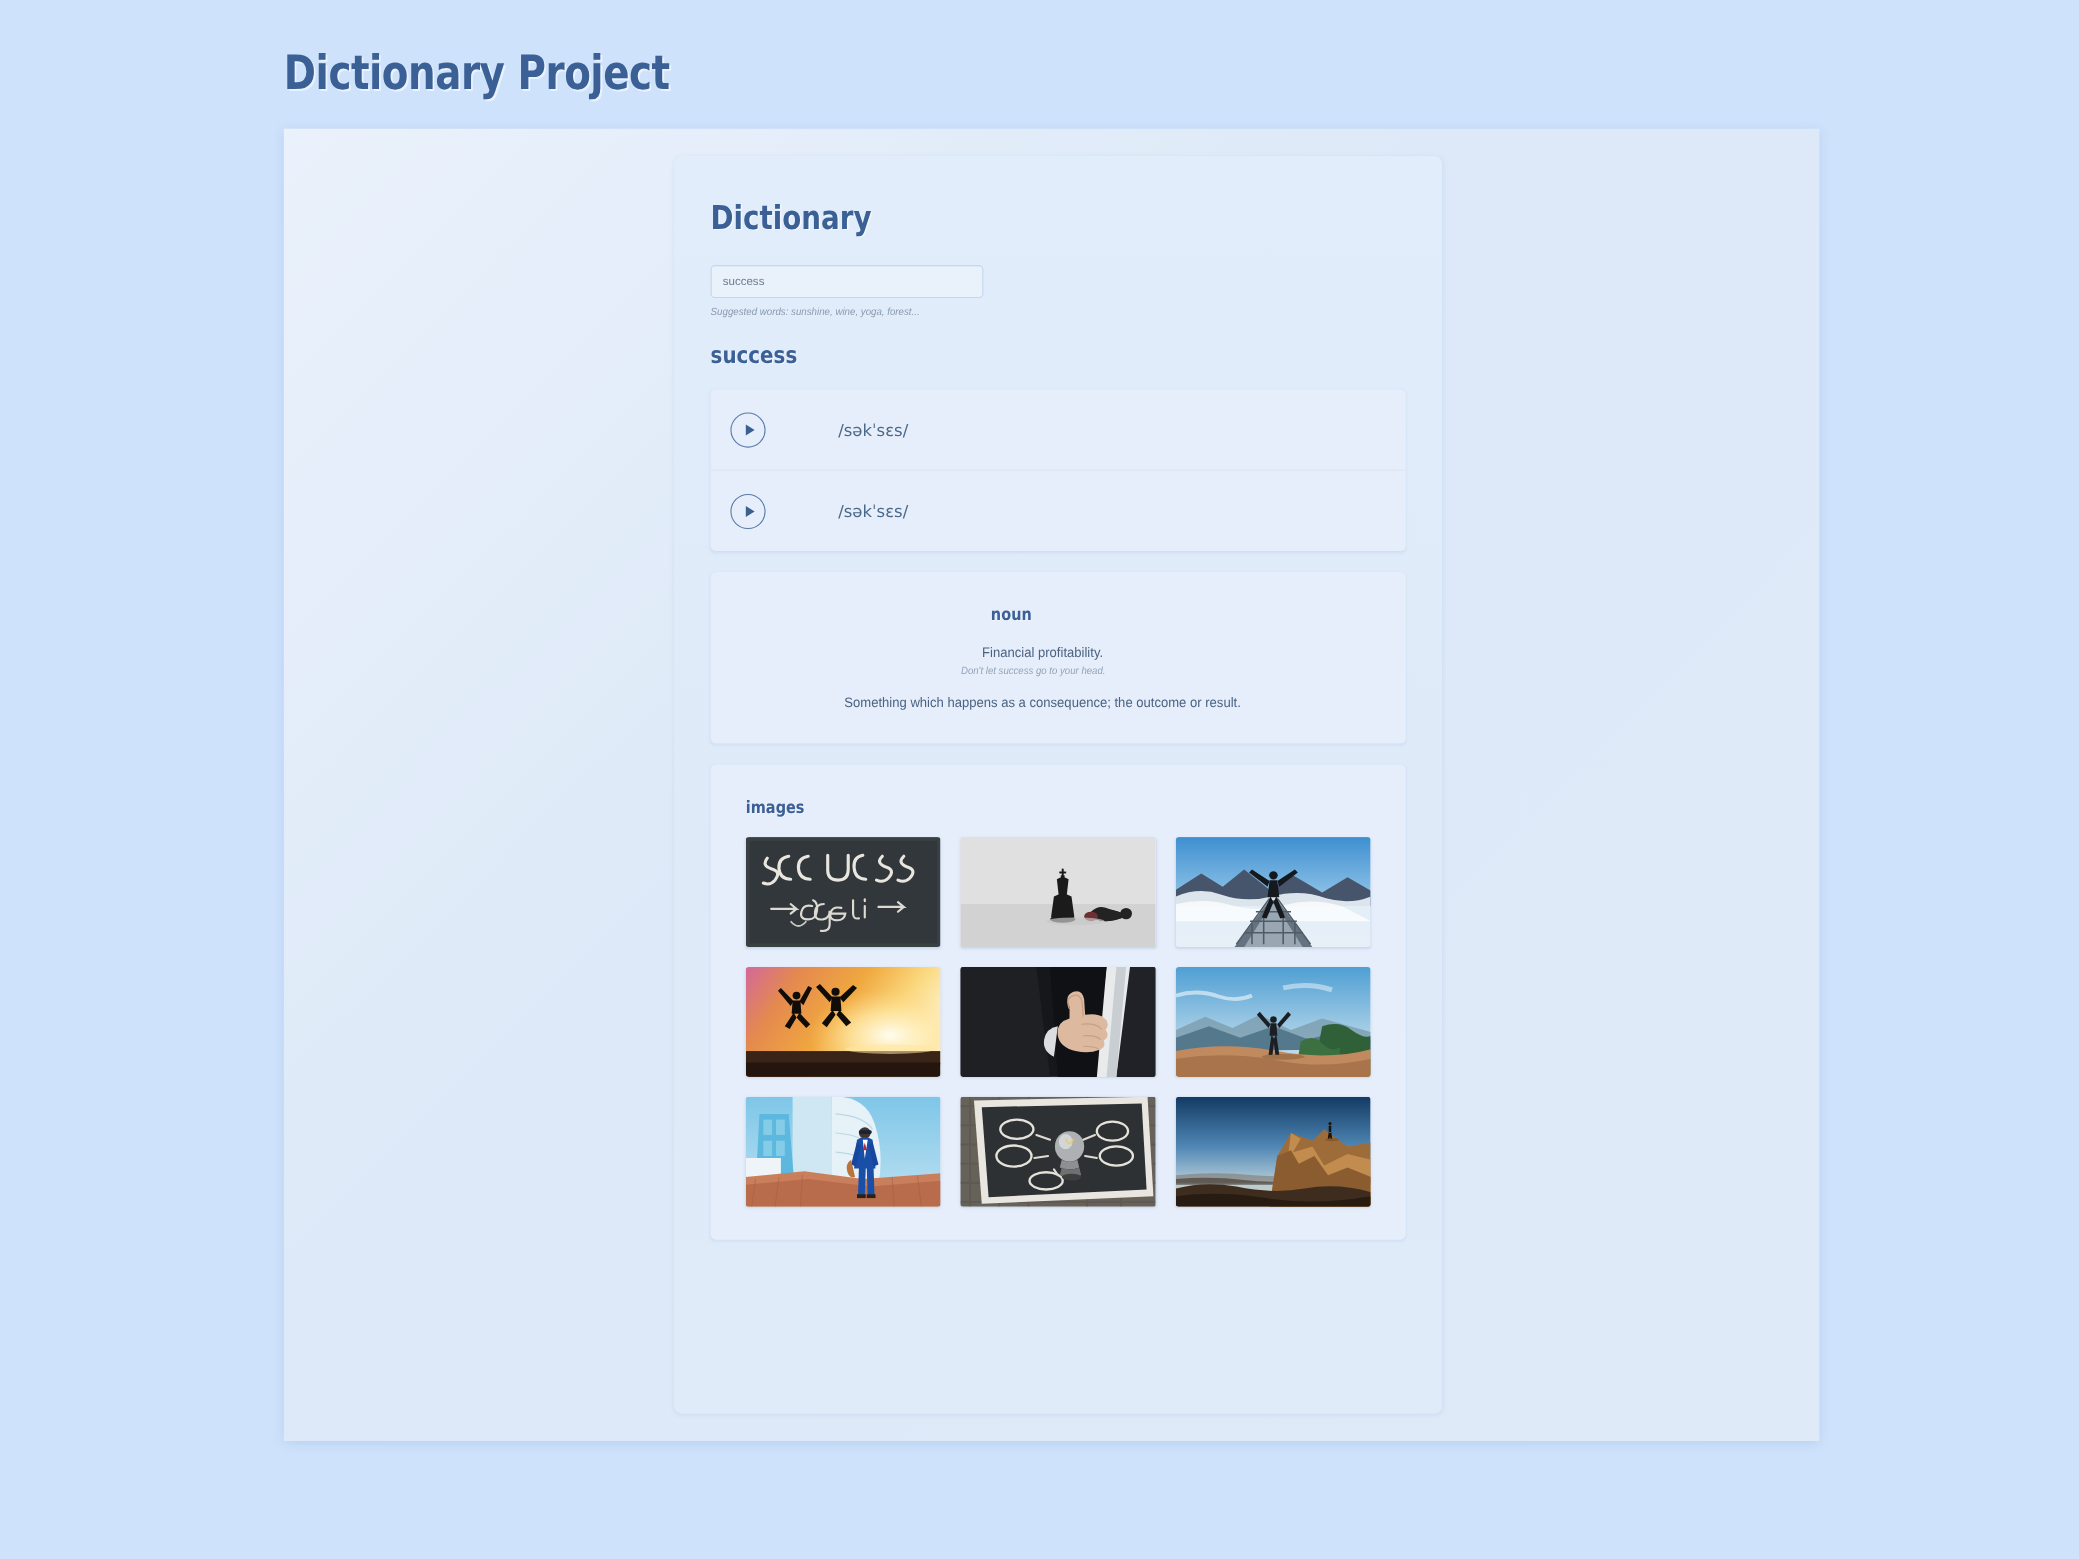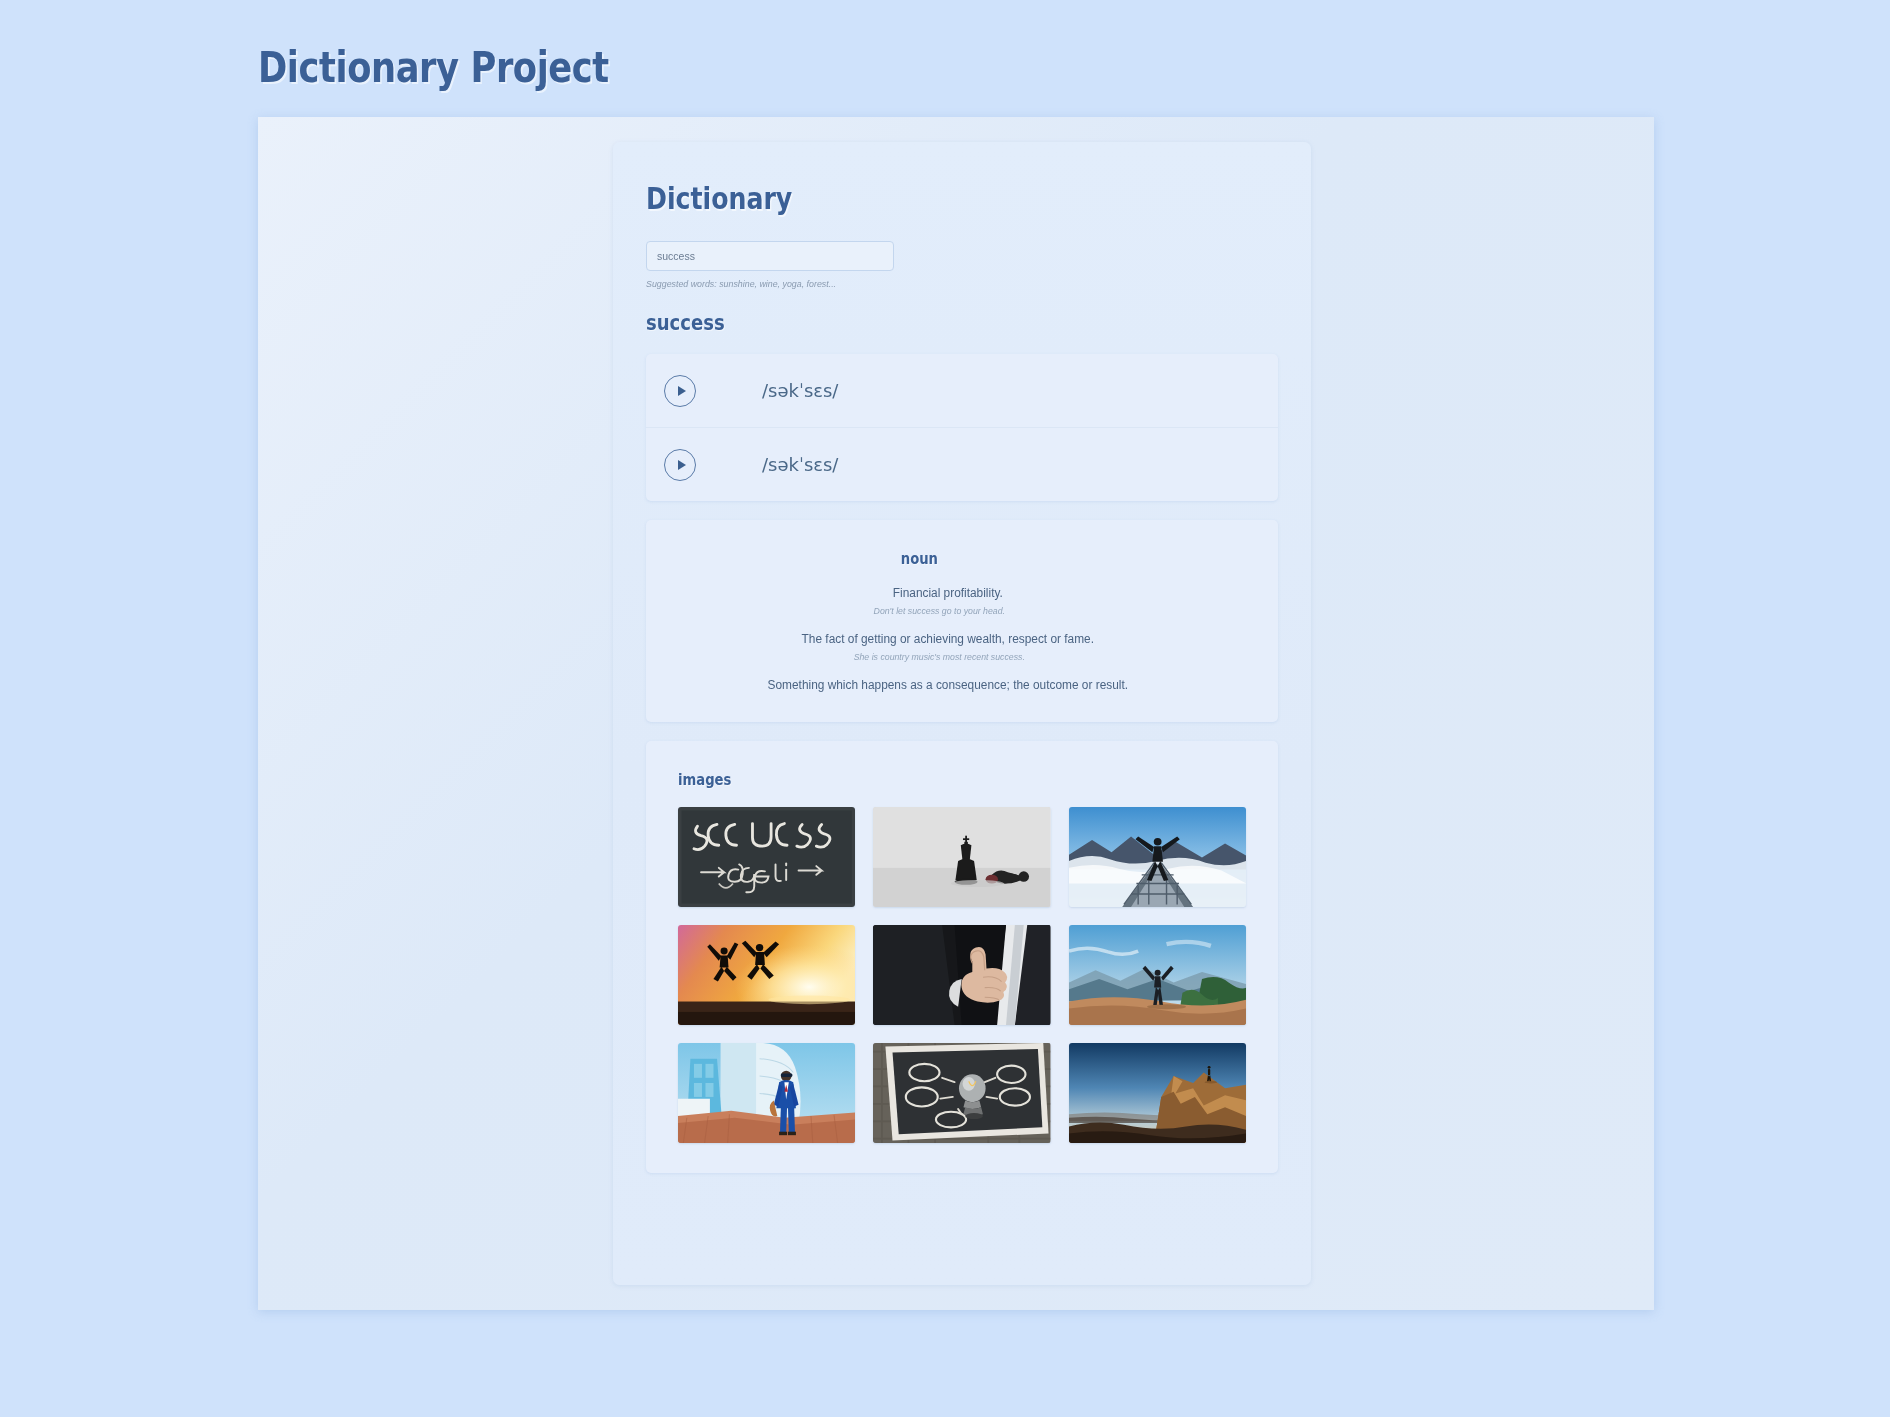--- a/index.html
+++ b/index.html
@@ -138,21 +138,21 @@
     width: 0; height: 0;
     border-left: 8px solid #3b5f8f;
     border-top: 5px solid transparent;
     border-bottom: 5px solid transparent;
     margin-left: 3px;
   }
 
   .phonetic-text {
     margin-left: 66px;
     font-family: "DejaVu Sans", sans-serif;
-    font-size: 18px;
+    font-size: 15px;
     color: #4a6888;
   }
 
   .meanings-panel { padding: 30px 32px 28px 32px; text-align: center; }
 
   .part-of-speech {
     font-family: "DejaVu Sans", sans-serif;
     font-weight: bold;
     font-size: 15.5px;
     color: #3b6096;
@@ -254,24 +254,20 @@
 
       <div class="part-of-speech">noun</div>
 
 
       <div class="definition-block">
         <div class="definition-text">Financial profitability.</div>
         <div class="definition-example">Don't let success go to your head.</div>
       </div>
 
 
-      <div class="definition-block">
-        <div class="definition-text">The fact of getting or achieving wealth, respect or fame.</div>
-        <div class="definition-example">She is country music's most recent success.</div>
-      </div>
 
       <div class="definition-block">
         <div class="definition-text">Something which happens as a consequence; the outcome or result.</div>
       </div>
 
     </div>
 
     <div class="panel images-panel">
 
       <div class="images-heading">images</div>

